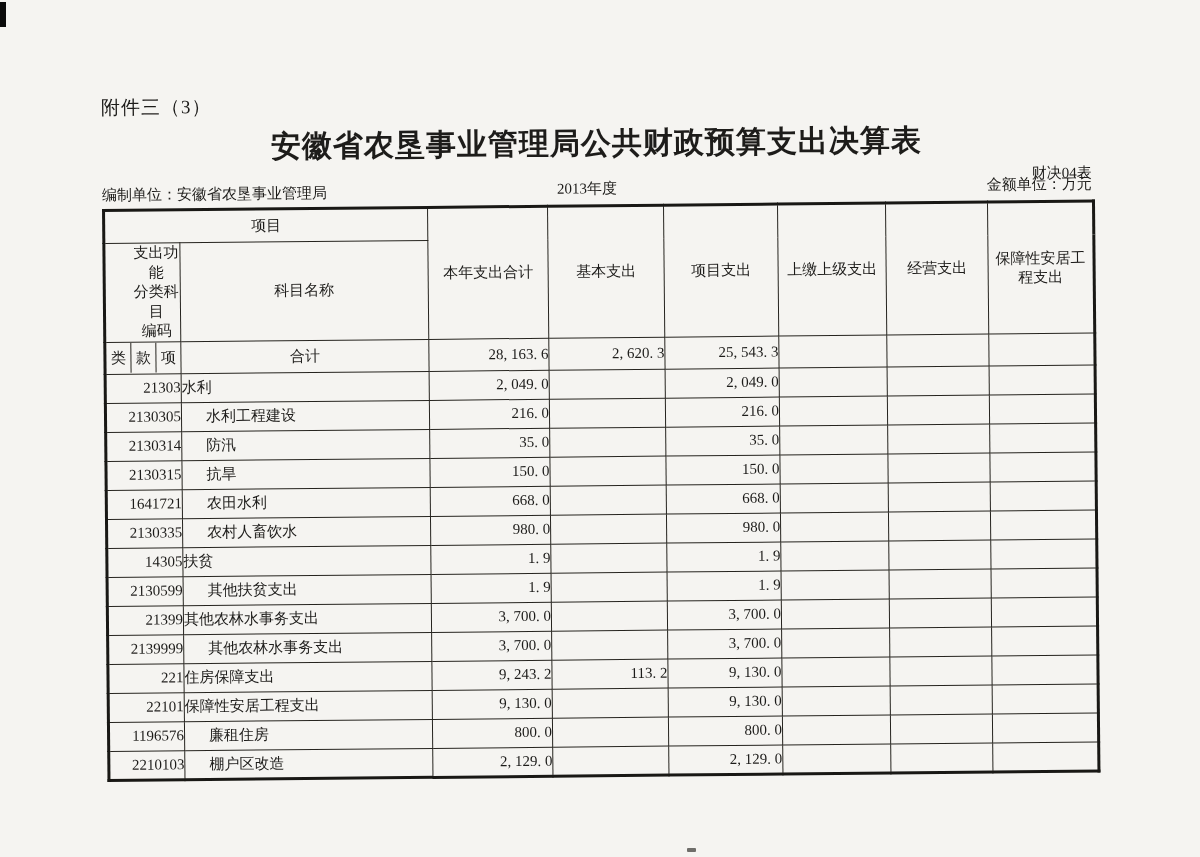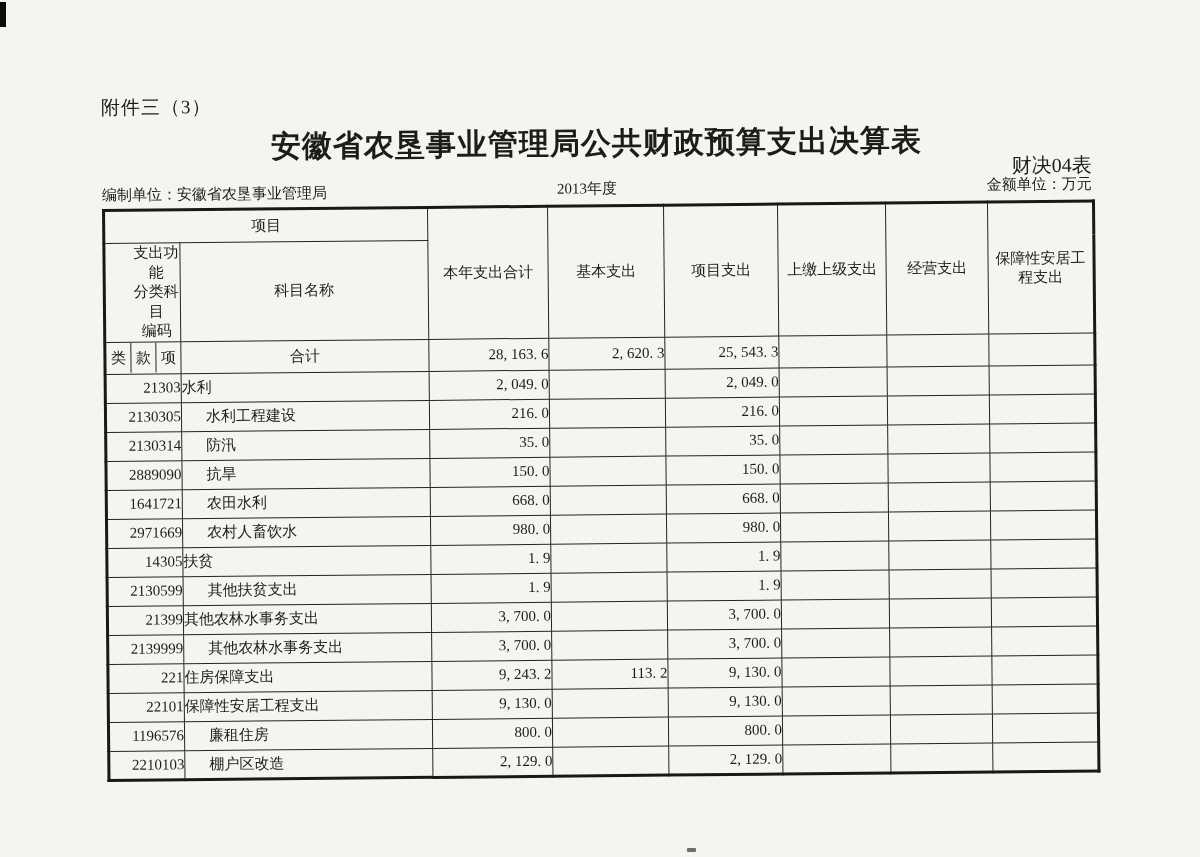--- a/index.html
+++ b/index.html
@@ -26,22 +26,22 @@
   }
   .attachment{
     position:absolute;left:100px;top:96px;
     font-size:19px;letter-spacing:1px;
   }
   .doc-title{
     position:absolute;left:100px;top:129px;width:990px;
     text-align:center;font-size:30px;font-weight:bold;letter-spacing:1px;
   }
   .form-code{
-    position:absolute;right:110px;top:162px;
-    font-size:20px;text-align:left;
+    position:absolute;right:110px;top:174px;
+    font-size:15px;text-align:left;
   }
   .unit-note{
     position:absolute;right:110px;top:185px;
     font-size:15px;text-align:right;
   }
   .prepared-by{
     position:absolute;left:100px;top:187px;
     font-size:15px;
   }
   .fiscal-year{
@@ -165,41 +165,41 @@
           <td class="cell-code">2130314</td>
           <td class="cell-name indent">防汛</td>
           <td class="cell-num">35. 0</td>
           <td class="cell-num"></td>
           <td class="cell-num">35. 0</td>
           <td class="cell-num"></td>
           <td class="cell-num"></td>
           <td class="cell-num"></td>
         </tr>
         <tr class="drow">
-          <td class="cell-code">2889090</td>
+          <td class="cell-code">2130315</td>
           <td class="cell-name indent">抗旱</td>
           <td class="cell-num">150. 0</td>
           <td class="cell-num"></td>
           <td class="cell-num">150. 0</td>
           <td class="cell-num"></td>
           <td class="cell-num"></td>
           <td class="cell-num"></td>
         </tr>
         <tr class="drow">
           <td class="cell-code">1641721</td>
           <td class="cell-name indent">农田水利</td>
           <td class="cell-num">668. 0</td>
           <td class="cell-num"></td>
           <td class="cell-num">668. 0</td>
           <td class="cell-num"></td>
           <td class="cell-num"></td>
           <td class="cell-num"></td>
         </tr>
         <tr class="drow">
-          <td class="cell-code">2971669</td>
+          <td class="cell-code">2130335</td>
           <td class="cell-name indent">农村人畜饮水</td>
           <td class="cell-num">980. 0</td>
           <td class="cell-num"></td>
           <td class="cell-num">980. 0</td>
           <td class="cell-num"></td>
           <td class="cell-num"></td>
           <td class="cell-num"></td>
         </tr>
         <tr class="drow">
           <td class="cell-code">14305</td>

